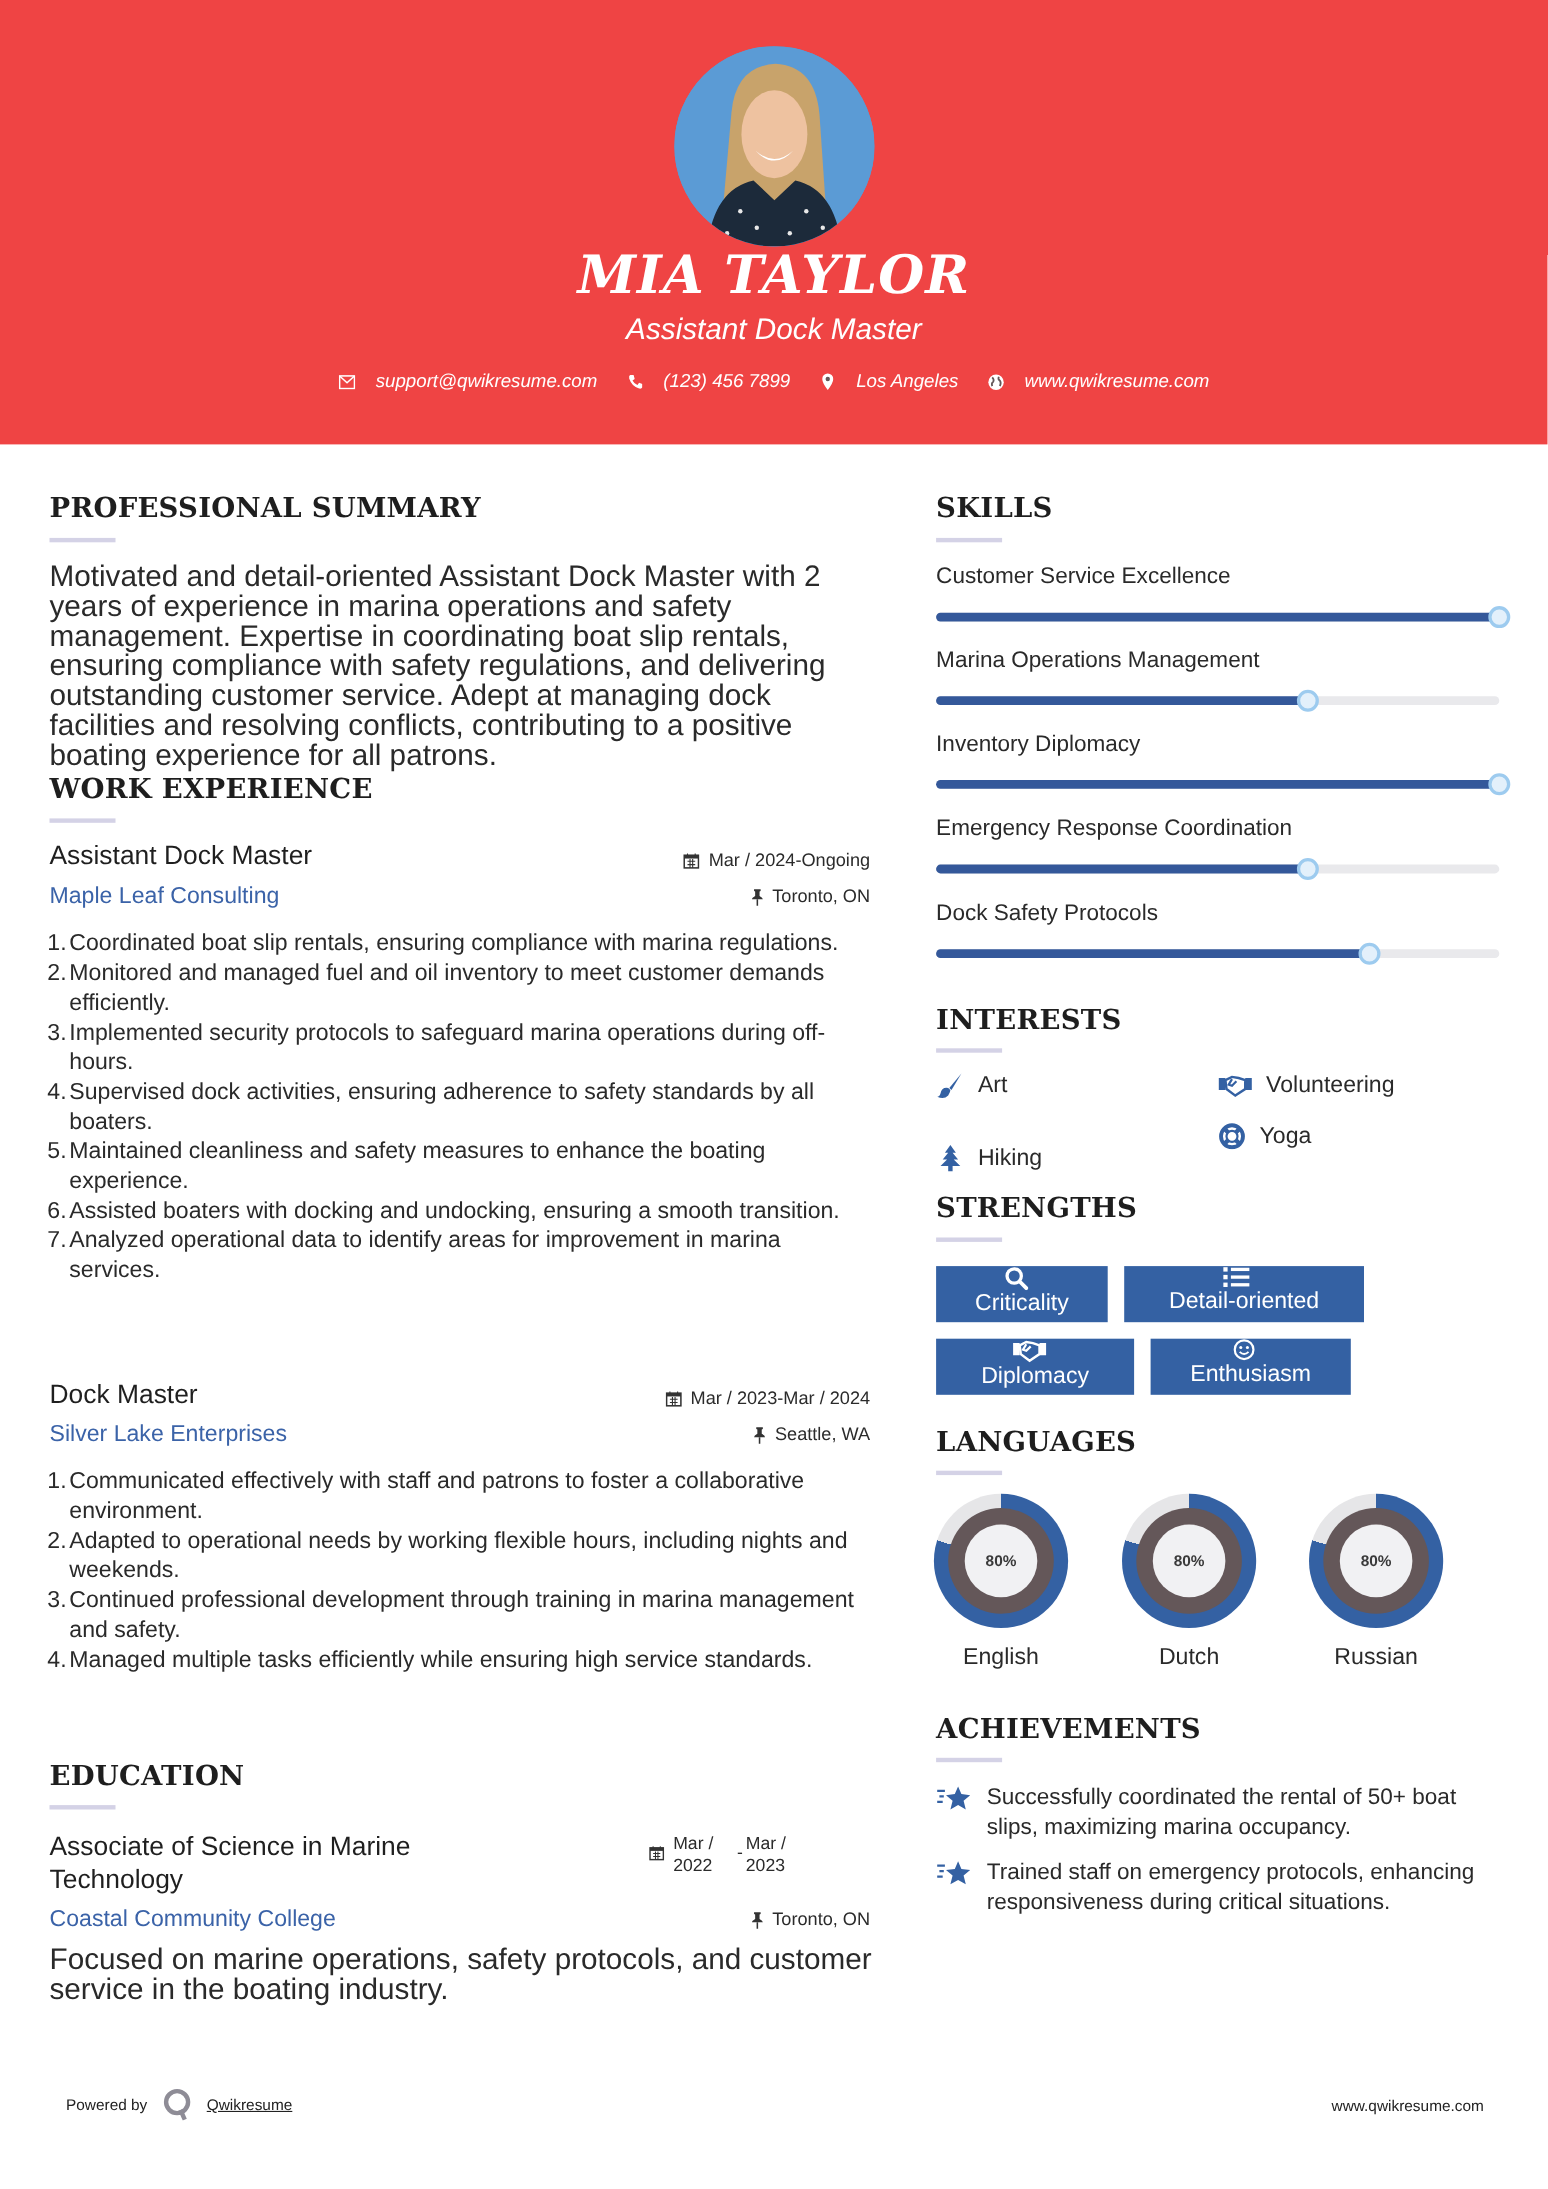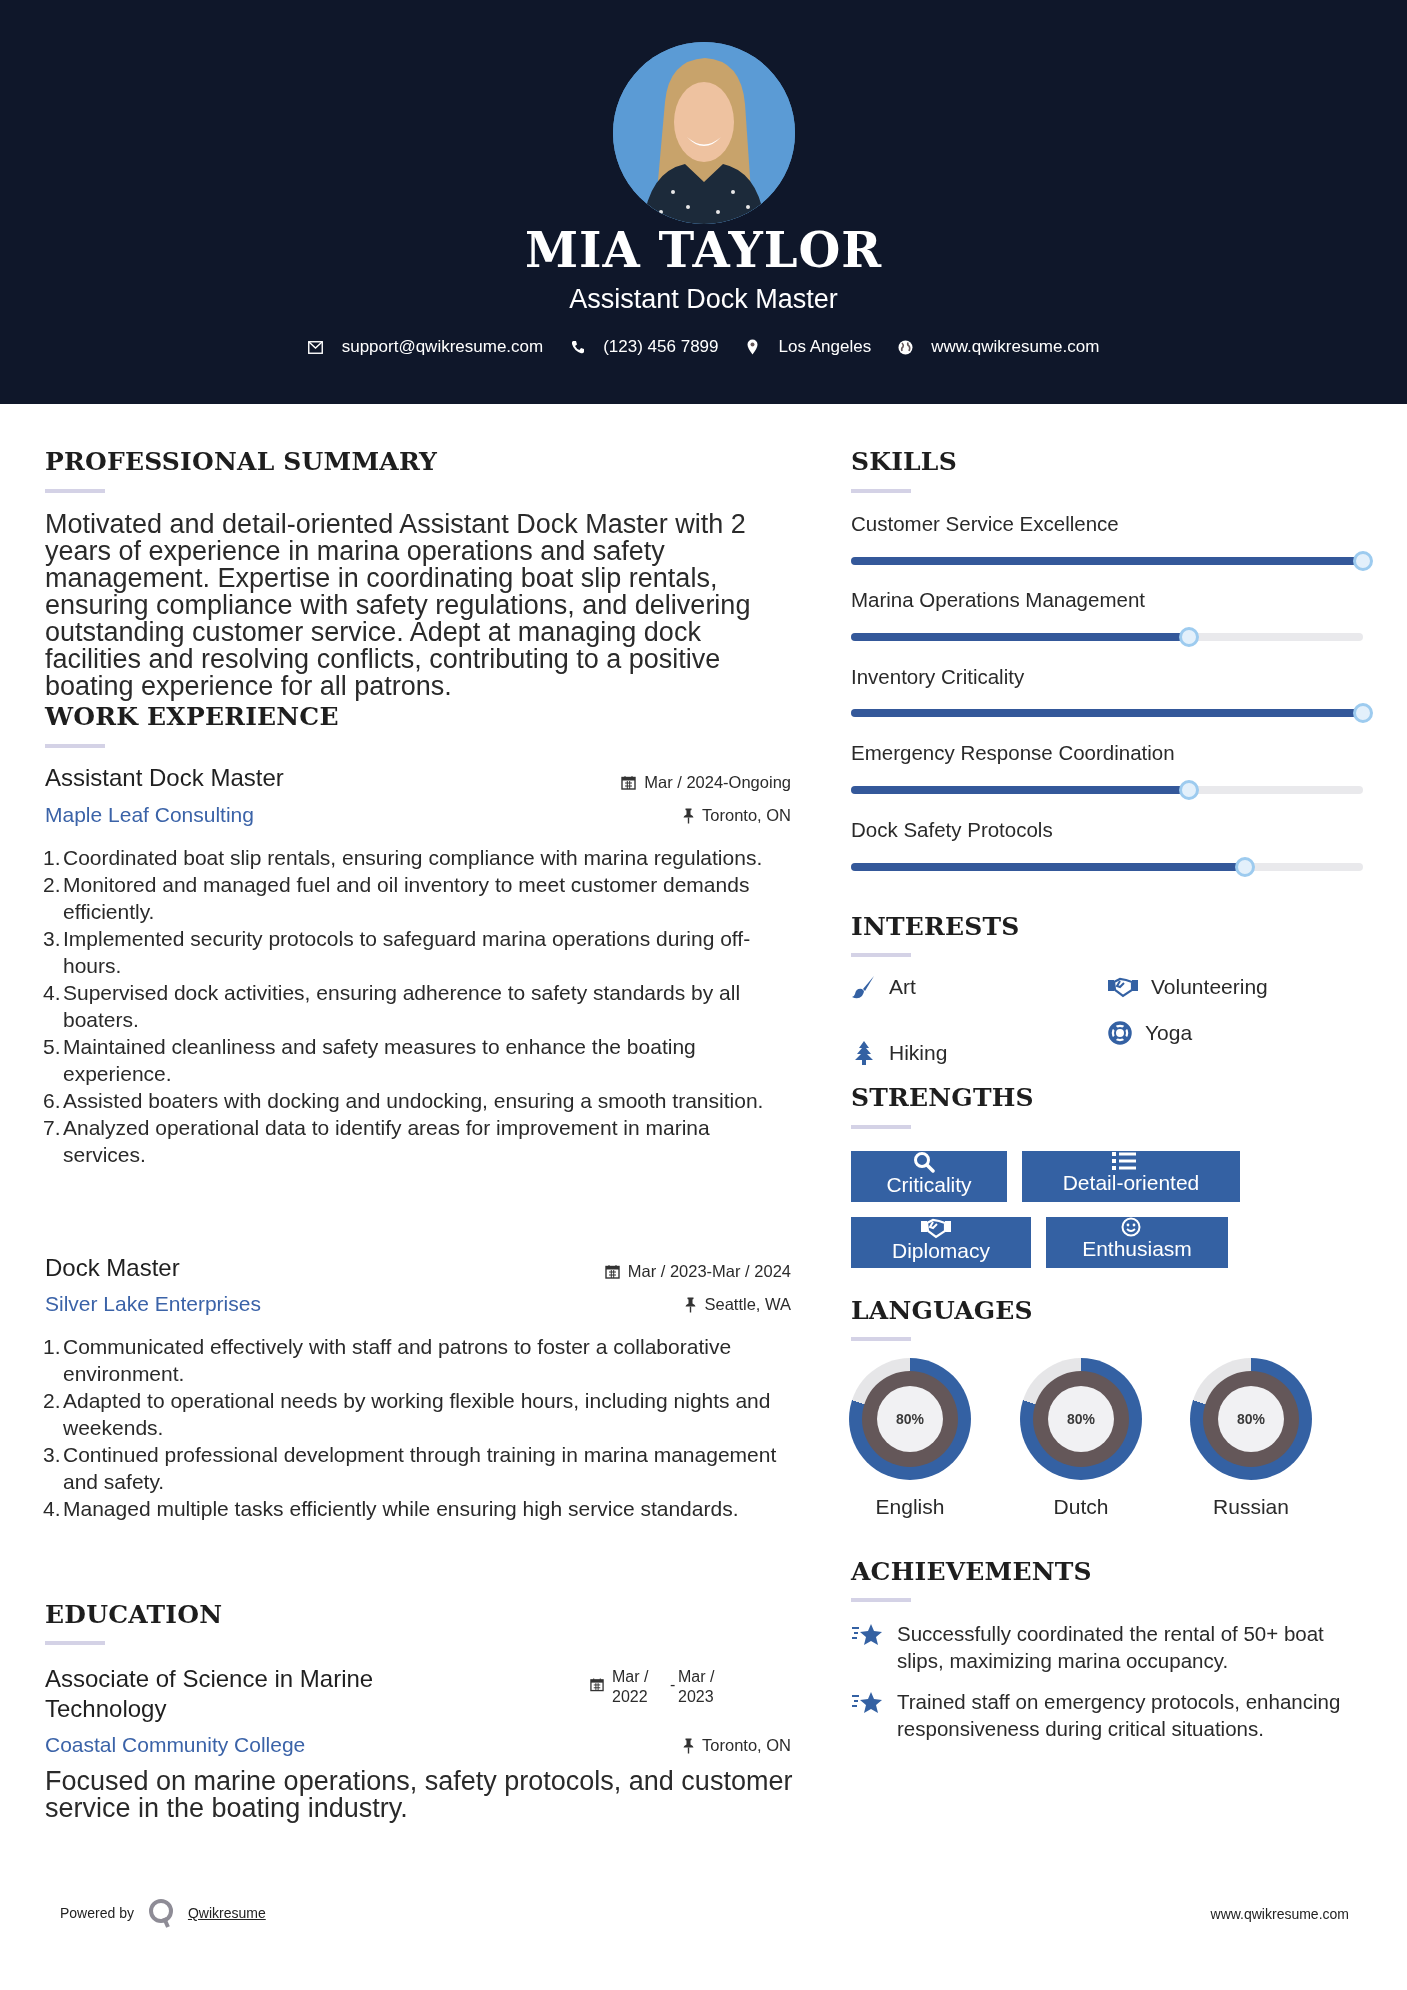--- a/index.html
+++ b/index.html
@@ -1,19 +1,19 @@
 <!DOCTYPE html>
 <html><head>
 <meta charset="utf-8">
 <style>
   * { box-sizing: border-box; margin: 0; padding: 0; }
   html, body { width: 1407px; height: 1990px; background: #ffffff; overflow: hidden; }
   body { position: relative; font-family: "Liberation Sans", "DejaVu Sans", sans-serif; color: #1f1f1f; }
   .abs { position: absolute; }
-  .header { position: absolute; left: 0; top: 0; width: 1407px; height: 404px; background: #0f172a; }
+  .header { position: absolute; left: 0; top: 0; width: 1407px; height: 404px; background: #ef4444; font-style: italic; }
   .photo { position: absolute; left: 613px; top: 42px; width: 182px; height: 182px; border-radius: 50%; background: #5b9bd5; overflow: hidden; }
   .name { position: absolute; left: 0; top: 222px; width: 1407px; text-align: center; color: #fff; font-family: "DejaVu Serif", "Liberation Serif", serif; font-weight: bold; font-size: 48px; letter-spacing: 1px; }
   .jobtitle { position: absolute; left: 0; top: 284px; width: 1407px; text-align: center; color: #fff; font-size: 27px; }
   .contact { position: absolute; left: 0; top: 337px; width: 1407px; display: flex; justify-content: center; align-items: center; color: #fff; font-size: 17px; gap: 0; }
   .contact .ci { display: flex; align-items: center; margin: 0 13px; }
   .contact .ic { width: 16px; height: 16px; margin-right: 18px; display: inline-flex; align-items: center; justify-content: center; }
   .sec-title { position: absolute; font-family: "DejaVu Serif", "Liberation Serif", serif; font-weight: bold; font-size: 25px; color: #1e1e1e; letter-spacing: 0.2px; }
   .sec-bar { position: absolute; width: 60px; height: 4px; background: #d4d2e6; }
   .para { position: absolute; font-size: 27px; line-height: 27px; color: #2a2a2a; }
   .job-title { position: absolute; font-size: 24px; color: #1f1f1f; }
@@ -213,21 +213,21 @@
     <div class="skill-fill" style="width:100%;"></div>
     <div class="skill-knob" style="left:100%;"></div>
   </div>
 
 <div class="skill-label" style="top:588px;">Marina Operations Management</div>
 <div class="skill-track" style="top:633px;">
     <div class="skill-fill" style="width:66%;"></div>
     <div class="skill-knob" style="left:66%;"></div>
   </div>
 
-<div class="skill-label" style="top:665px;">Inventory Criticality</div>
+<div class="skill-label" style="top:665px;">Inventory Diplomacy</div>
 <div class="skill-track" style="top:709px;">
     <div class="skill-fill" style="width:100%;"></div>
     <div class="skill-knob" style="left:100%;"></div>
   </div>
 
 <div class="skill-label" style="top:741px;">Emergency Response Coordination</div>
 <div class="skill-track" style="top:786px;">
     <div class="skill-fill" style="width:66%;"></div>
     <div class="skill-knob" style="left:66%;"></div>
   </div>

